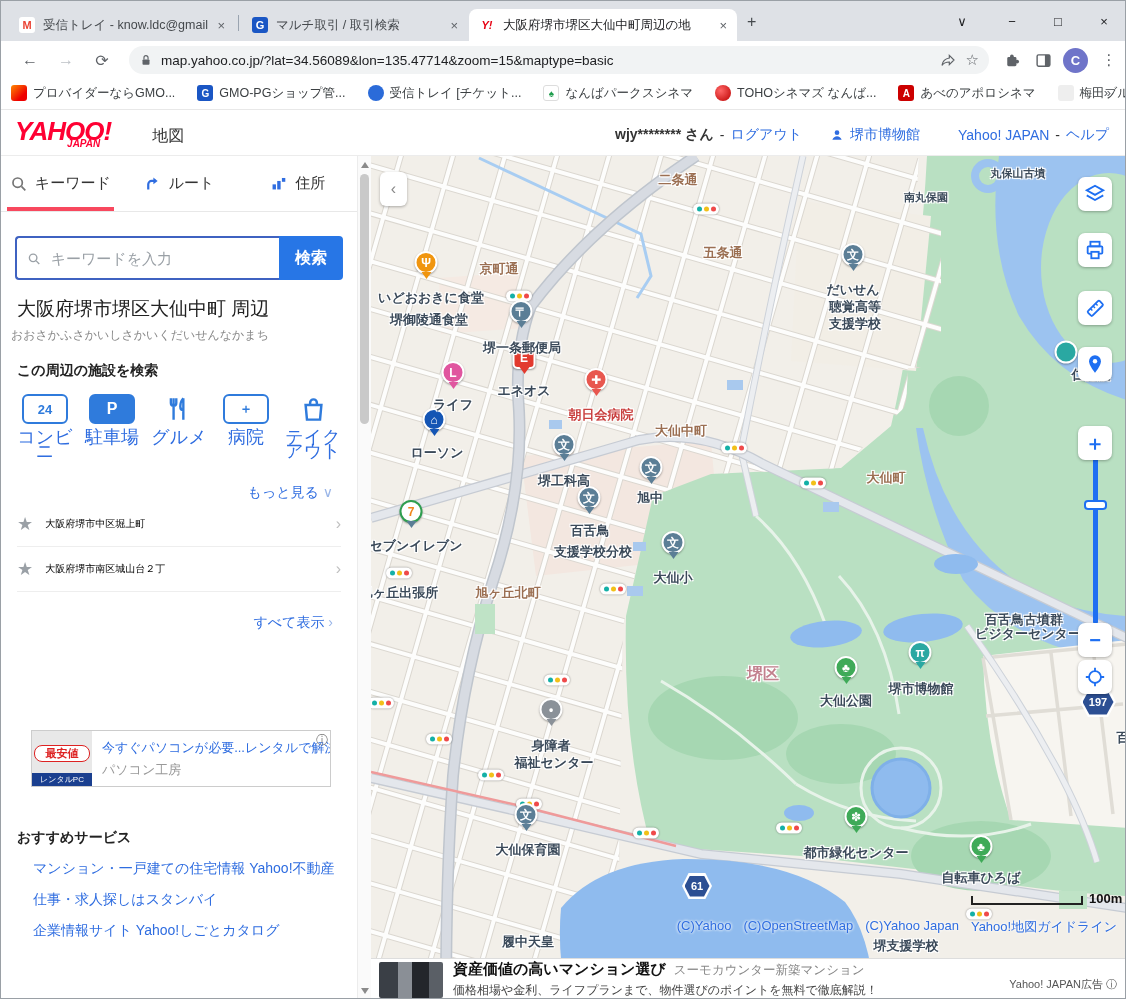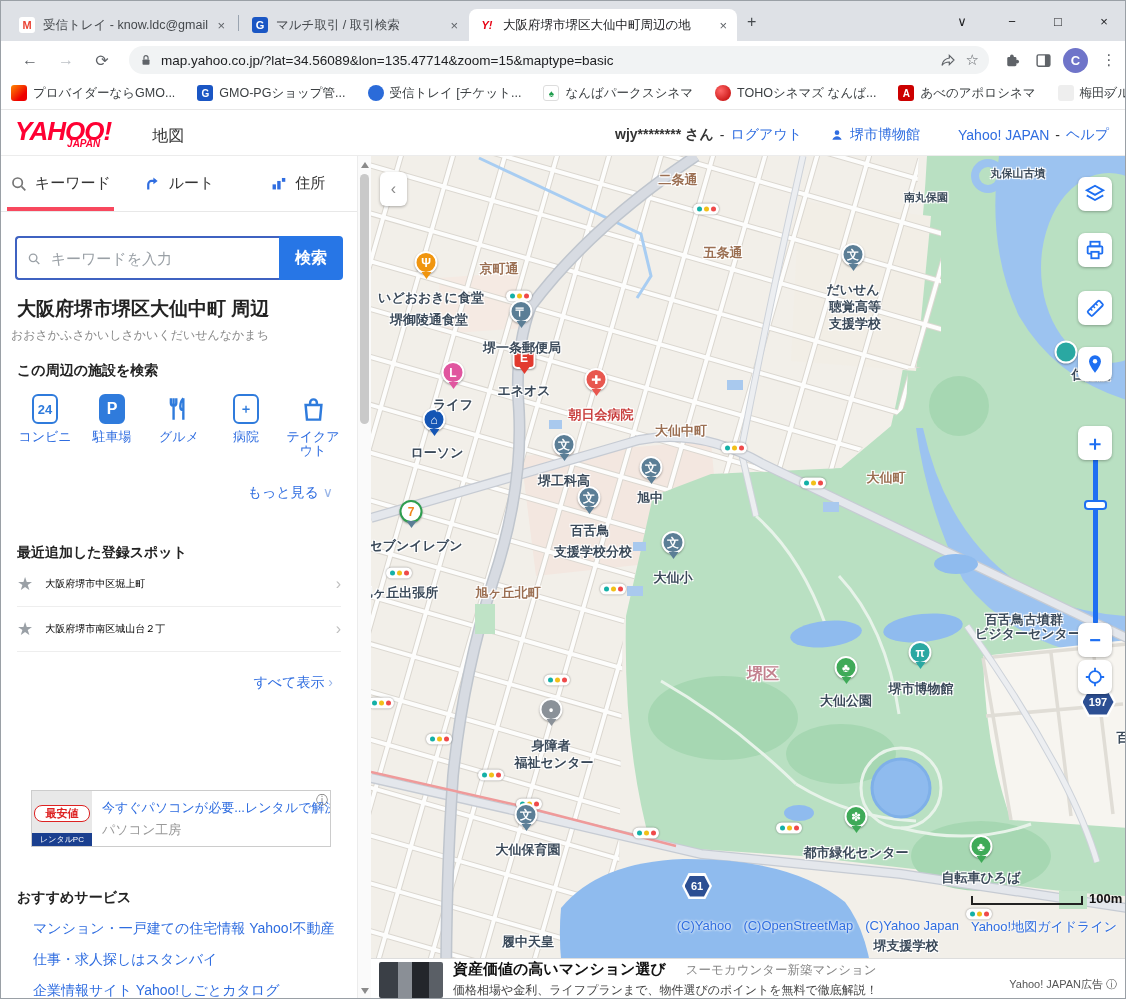--- a/index.html
+++ b/index.html
@@ -39,29 +39,29 @@
   
   .sidebar{position:absolute;left:0;top:155px;width:356px;height:844px;background:#fff;overflow:hidden}
   .stabs{display:flex;height:56px;border-bottom:1px solid #e8e8e8}
   .stab{flex:1;display:flex;align-items:center;justify-content:center;gap:8px;font-size:15px;color:#333;position:relative}
   .stab.active::after{content:"";position:absolute;left:6px;right:6px;bottom:0;height:4px;background:#f8485e}
   .srch{display:flex;margin:24px 14px 0}
   .srch .inpwrap{flex:1;display:flex;align-items:center;border:2px solid #3f62c1;border-right:none;border-radius:4px 0 0 4px;height:44px;padding:0 10px;gap:8px}
   .srch input{border:none;outline:none;font-size:15px;color:#333;width:100%}
   .srch input::placeholder{color:#9aa0a6}
   .srch .sbtn{width:64px;height:44px;background:#2776e6;color:#fff;font-size:16px;font-weight:700;border:none;border-radius:0 4px 4px 0}
-  .ltitle{margin:16px 16px 0;font-size:19px;font-weight:700;color:#222}
+  .ltitle{margin:16px 16px 0;font-size:19px;font-weight:400;color:#222}
   .lkana{margin:5px 10px 0;font-size:12px;color:#888}
   .shead{margin:18px 16px 0;font-size:14px;font-weight:700;color:#222}
   .facrow{display:flex;justify-content:space-between;margin:12px 12px 0}
   .fac{width:64px;display:flex;flex-direction:column;align-items:center;gap:4px}
   .fac .fico{height:34px;display:grid;place-items:center}
-  .fbox{width:26px;height:30px;border:2.2px solid #2f7bdc;border-radius:6px;display:grid;place-items:center;color:#2f7bdc;font-weight:700;font-size:13px}
+  .fbox{width:46px;height:30px;border:2.2px solid #2f7bdc;border-radius:6px;display:grid;place-items:center;color:#2f7bdc;font-weight:700;font-size:13px}
   .fbox.fill{background:#2f7bdc;color:#fff;font-size:16px}
-  .fac .flab{font-size:13px;color:#2f6de0;text-align:center;line-height:14px}
+  .fac .flab{font-size:18px;color:#2f6de0;text-align:center;line-height:14px}
   .morelink{margin:26px 24px 0;text-align:right;font-size:14px;color:#2f6de0}
   .spothead{margin:42px 16px 0;font-size:14px;font-weight:700;color:#222}
   .spotrow{display:flex;align-items:center;height:45px;margin:0 16px;border-bottom:1px solid #eee}
   .spotrow:first-of-type{margin-top:6px}
   .spotrow .st{color:#9aa0a6;font-size:18px}
   .spotrow .sl{margin-left:12px;font-size:10px;color:#000000;flex:1}
   .spotrow .ch{color:#c0c0c0;font-size:16px}
   .showall{margin:22px 24px 0;text-align:right;font-size:14px;color:#2f6de0}
   .adbox{position:relative;margin:98px 26px 0 30px;height:57px;border:1px solid #ccc;display:flex}
   .adthumb{width:60px;height:100%;background:#e8e8e8;position:relative;overflow:hidden;flex:0 0 60px}
@@ -104,21 +104,21 @@
   .shieldw{position:absolute;display:grid;place-items:center;background:#fff;clip-path:polygon(22% 0,78% 0,100% 50%,78% 100%,22% 100%,0 50%);z-index:5}
   .shield{display:grid;place-items:center;width:calc(100% - 5px);height:calc(100% - 5px);background:#2c4f93;color:#fff;font-weight:700;font-size:11px;clip-path:polygon(22% 0,78% 0,100% 50%,78% 100%,22% 100%,0 50%)}
   .attr{position:absolute;right:10px;top:762px;display:flex;gap:12px;font-size:13px;color:#2f6de0;z-index:5;text-shadow:0 0 3px #fff,0 0 3px #fff}
   .scalebar{position:absolute;left:600px;top:736px;display:flex;align-items:flex-end;gap:6px;z-index:5}
   .scalebar i{width:112px;height:9px;border-left:2px solid #222;border-right:2px solid #222;border-bottom:2px solid #222}
   .scalebar span{font-size:13px;color:#111;font-weight:600;line-height:1}
   
   .banner{position:absolute;left:370px;top:957px;width:756px;height:42px;background:#fff;border-top:1px solid #ddd;display:flex;align-items:center;z-index:8}
   .bthumb{flex:0 0 64px;height:36px;margin-left:8px;background:linear-gradient(90deg,#3a3f46 0 30%,#8a8f96 30% 52%,#23262b 52% 78%,#5a5f66 78%);border-radius:2px}
   .btx{margin-left:10px;overflow:hidden}
-  .btitle{display:flex;align-items:baseline;gap:20px;white-space:nowrap}
+  .btitle{display:flex;align-items:baseline;gap:8px;white-space:nowrap}
   .btitle .b1{font-size:15px;font-weight:800;color:#111}
   .btitle .b2{font-size:12.5px;color:#888}
   .bdesc{font-size:12px;color:#444;margin-top:3px;white-space:nowrap}
   .badge{position:absolute;right:10px;bottom:8px;font-size:11px;color:#555;display:flex;align-items:center;gap:3px}
 </style>
 </head>
 <body>
 
 <div class="app">
 
@@ -318,21 +318,20 @@
         <span class="fico">
           <svg width="27" height="27" viewBox="0 0 24 24">
               <path d="M5 8h14l-1.2 13H6.2z" fill="none" stroke="#2f7bdc" stroke-width="2.2"></path>
               <path d="M9 8V6a3 3 0 0 1 6 0v2" fill="none" stroke="#2f7bdc" stroke-width="2.2"></path>
             </svg>
         </span>
         <span class="flab">テイクアウト</span>
       </div>
     </div>
     <div class="morelink"><span>もっと見る</span> <span style="color:#9ab6e8">∨</span></div>
-    <div class="spothead">最近追加した登録スポット</div>
     <div class="spotrow">
       <span class="st">★</span>
       <span class="sl">大阪府堺市中区堀上町</span>
       <span class="ch">›</span>
     </div>
     <div class="spotrow">
       <span class="st">★</span>
       <span class="sl">大阪府堺市南区城山台２丁</span>
       <span class="ch">›</span>
     </div>

